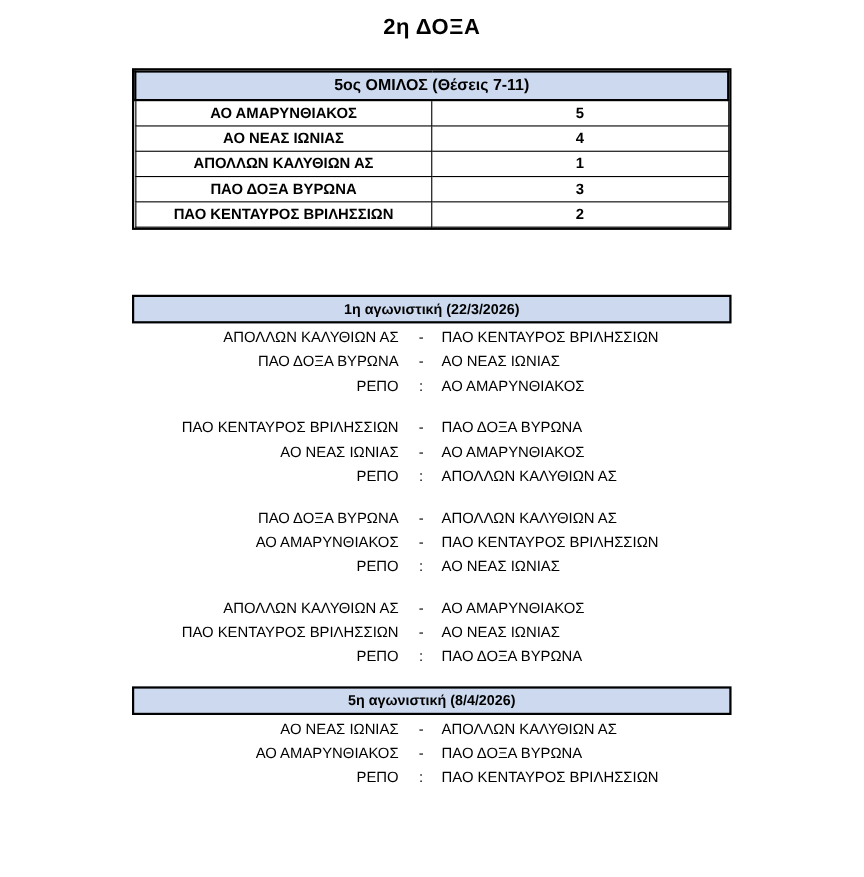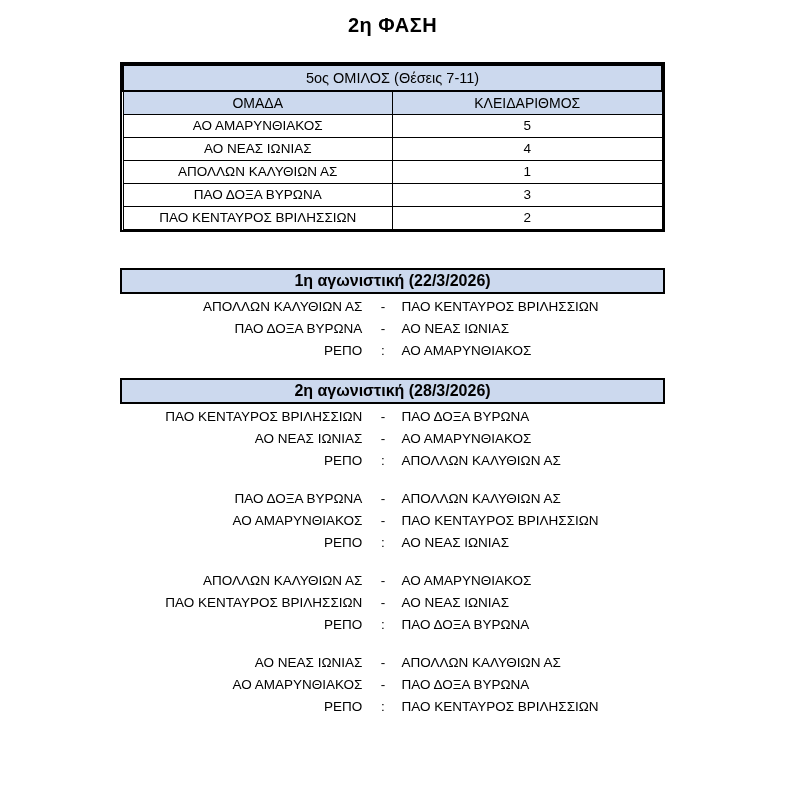--- a/index.html
+++ b/index.html
@@ -31,21 +31,21 @@
     width: 545px;
   }
   table.standings {
     border-collapse: collapse;
     width: 100%;
     table-layout: fixed;
   }
   table.standings td {
     border: 1px solid #000000;
     font-size: 13.5px;
-    font-weight: normal;
+    font-weight: bold;
     text-align: center;
     padding: 2px 3px;
     height: 18px;
     line-height: 16px;
   }
   table.standings tr.group-header td {
     background: #ccd9ee;
     font-size: 14.5px;
     padding: 3px;
     border: 2px solid #000000;
@@ -67,21 +67,21 @@
     top: 268px;
     width: 545px;
   }
   .round {
     margin-bottom: 16px;
   }
   .round-header {
     background: #ccd9ee;
     border: 2px solid #000000;
     text-align: center;
-    font-size: 16px;
+    font-size: 13px;
     font-weight: bold;
     padding: 2px 0 3px 0;
     line-height: 17px;
   }
   table.matches {
     border-collapse: collapse;
     width: 100%;
     table-layout: fixed;
     margin-top: 2px;
   }
@@ -103,33 +103,29 @@
   }
   .cell-away {
     width: 50%;
     text-align: left;
     padding-left: 8px !important;
   }
 </style>
 </head>
 <body>
 
-<div class="page-title">2η ΦΑΣΗ</div>
+<div class="page-title">2η ΔΟΞΑ</div>
 
 <div class="standings-wrap">
   <div class="standings-outer">
     <table class="standings">
       <tbody>
         <tr class="group-header">
           <td colspan="2">5ος ΟΜΙΛΟΣ (Θέσεις 7-11)</td>
         </tr>
-        <tr class="col-header">
-          <td class="col-team">ΟΜΑΔΑ</td>
-          <td class="col-num">ΚΛΕΙΔΑΡΙΘΜΟΣ</td>
-        </tr>
         <tr>
           <td class="col-team">ΑΟ ΑΜΑΡΥΝΘΙΑΚΟΣ</td>
           <td class="col-num">5</td>
         </tr>
         <tr>
           <td class="col-team">ΑΟ ΝΕΑΣ ΙΩΝΙΑΣ</td>
           <td class="col-num">4</td>
         </tr>
         <tr>
           <td class="col-team">ΑΠΟΛΛΩΝ ΚΑΛΥΘΙΩΝ ΑΣ</td>
@@ -167,21 +163,20 @@
         <tr>
           <td class="cell-home">ΡΕΠΟ</td>
           <td class="cell-sep">:</td>
           <td class="cell-away">ΑΟ ΑΜΑΡΥΝΘΙΑΚΟΣ</td>
         </tr>
       </tbody>
     </table>
   </div>
 
   <div class="round">
-    <div class="round-header">2η αγωνιστική (28/3/2026)</div>
     <table class="matches">
       <tbody>
         <tr>
           <td class="cell-home">ΠΑΟ ΚΕΝΤΑΥΡΟΣ ΒΡΙΛΗΣΣΙΩΝ</td>
           <td class="cell-sep">-</td>
           <td class="cell-away">ΠΑΟ ΔΟΞΑ ΒΥΡΩΝΑ</td>
         </tr>
         <tr>
           <td class="cell-home">ΑΟ ΝΕΑΣ ΙΩΝΙΑΣ</td>
           <td class="cell-sep">-</td>
@@ -234,20 +229,21 @@
         <tr>
           <td class="cell-home">ΡΕΠΟ</td>
           <td class="cell-sep">:</td>
           <td class="cell-away">ΠΑΟ ΔΟΞΑ ΒΥΡΩΝΑ</td>
         </tr>
       </tbody>
     </table>
   </div>
 
   <div class="round">
+    <div class="round-header">5η αγωνιστική (8/4/2026)</div>
     <table class="matches">
       <tbody>
         <tr>
           <td class="cell-home">ΑΟ ΝΕΑΣ ΙΩΝΙΑΣ</td>
           <td class="cell-sep">-</td>
           <td class="cell-away">ΑΠΟΛΛΩΝ ΚΑΛΥΘΙΩΝ ΑΣ</td>
         </tr>
         <tr>
           <td class="cell-home">ΑΟ ΑΜΑΡΥΝΘΙΑΚΟΣ</td>
           <td class="cell-sep">-</td>

